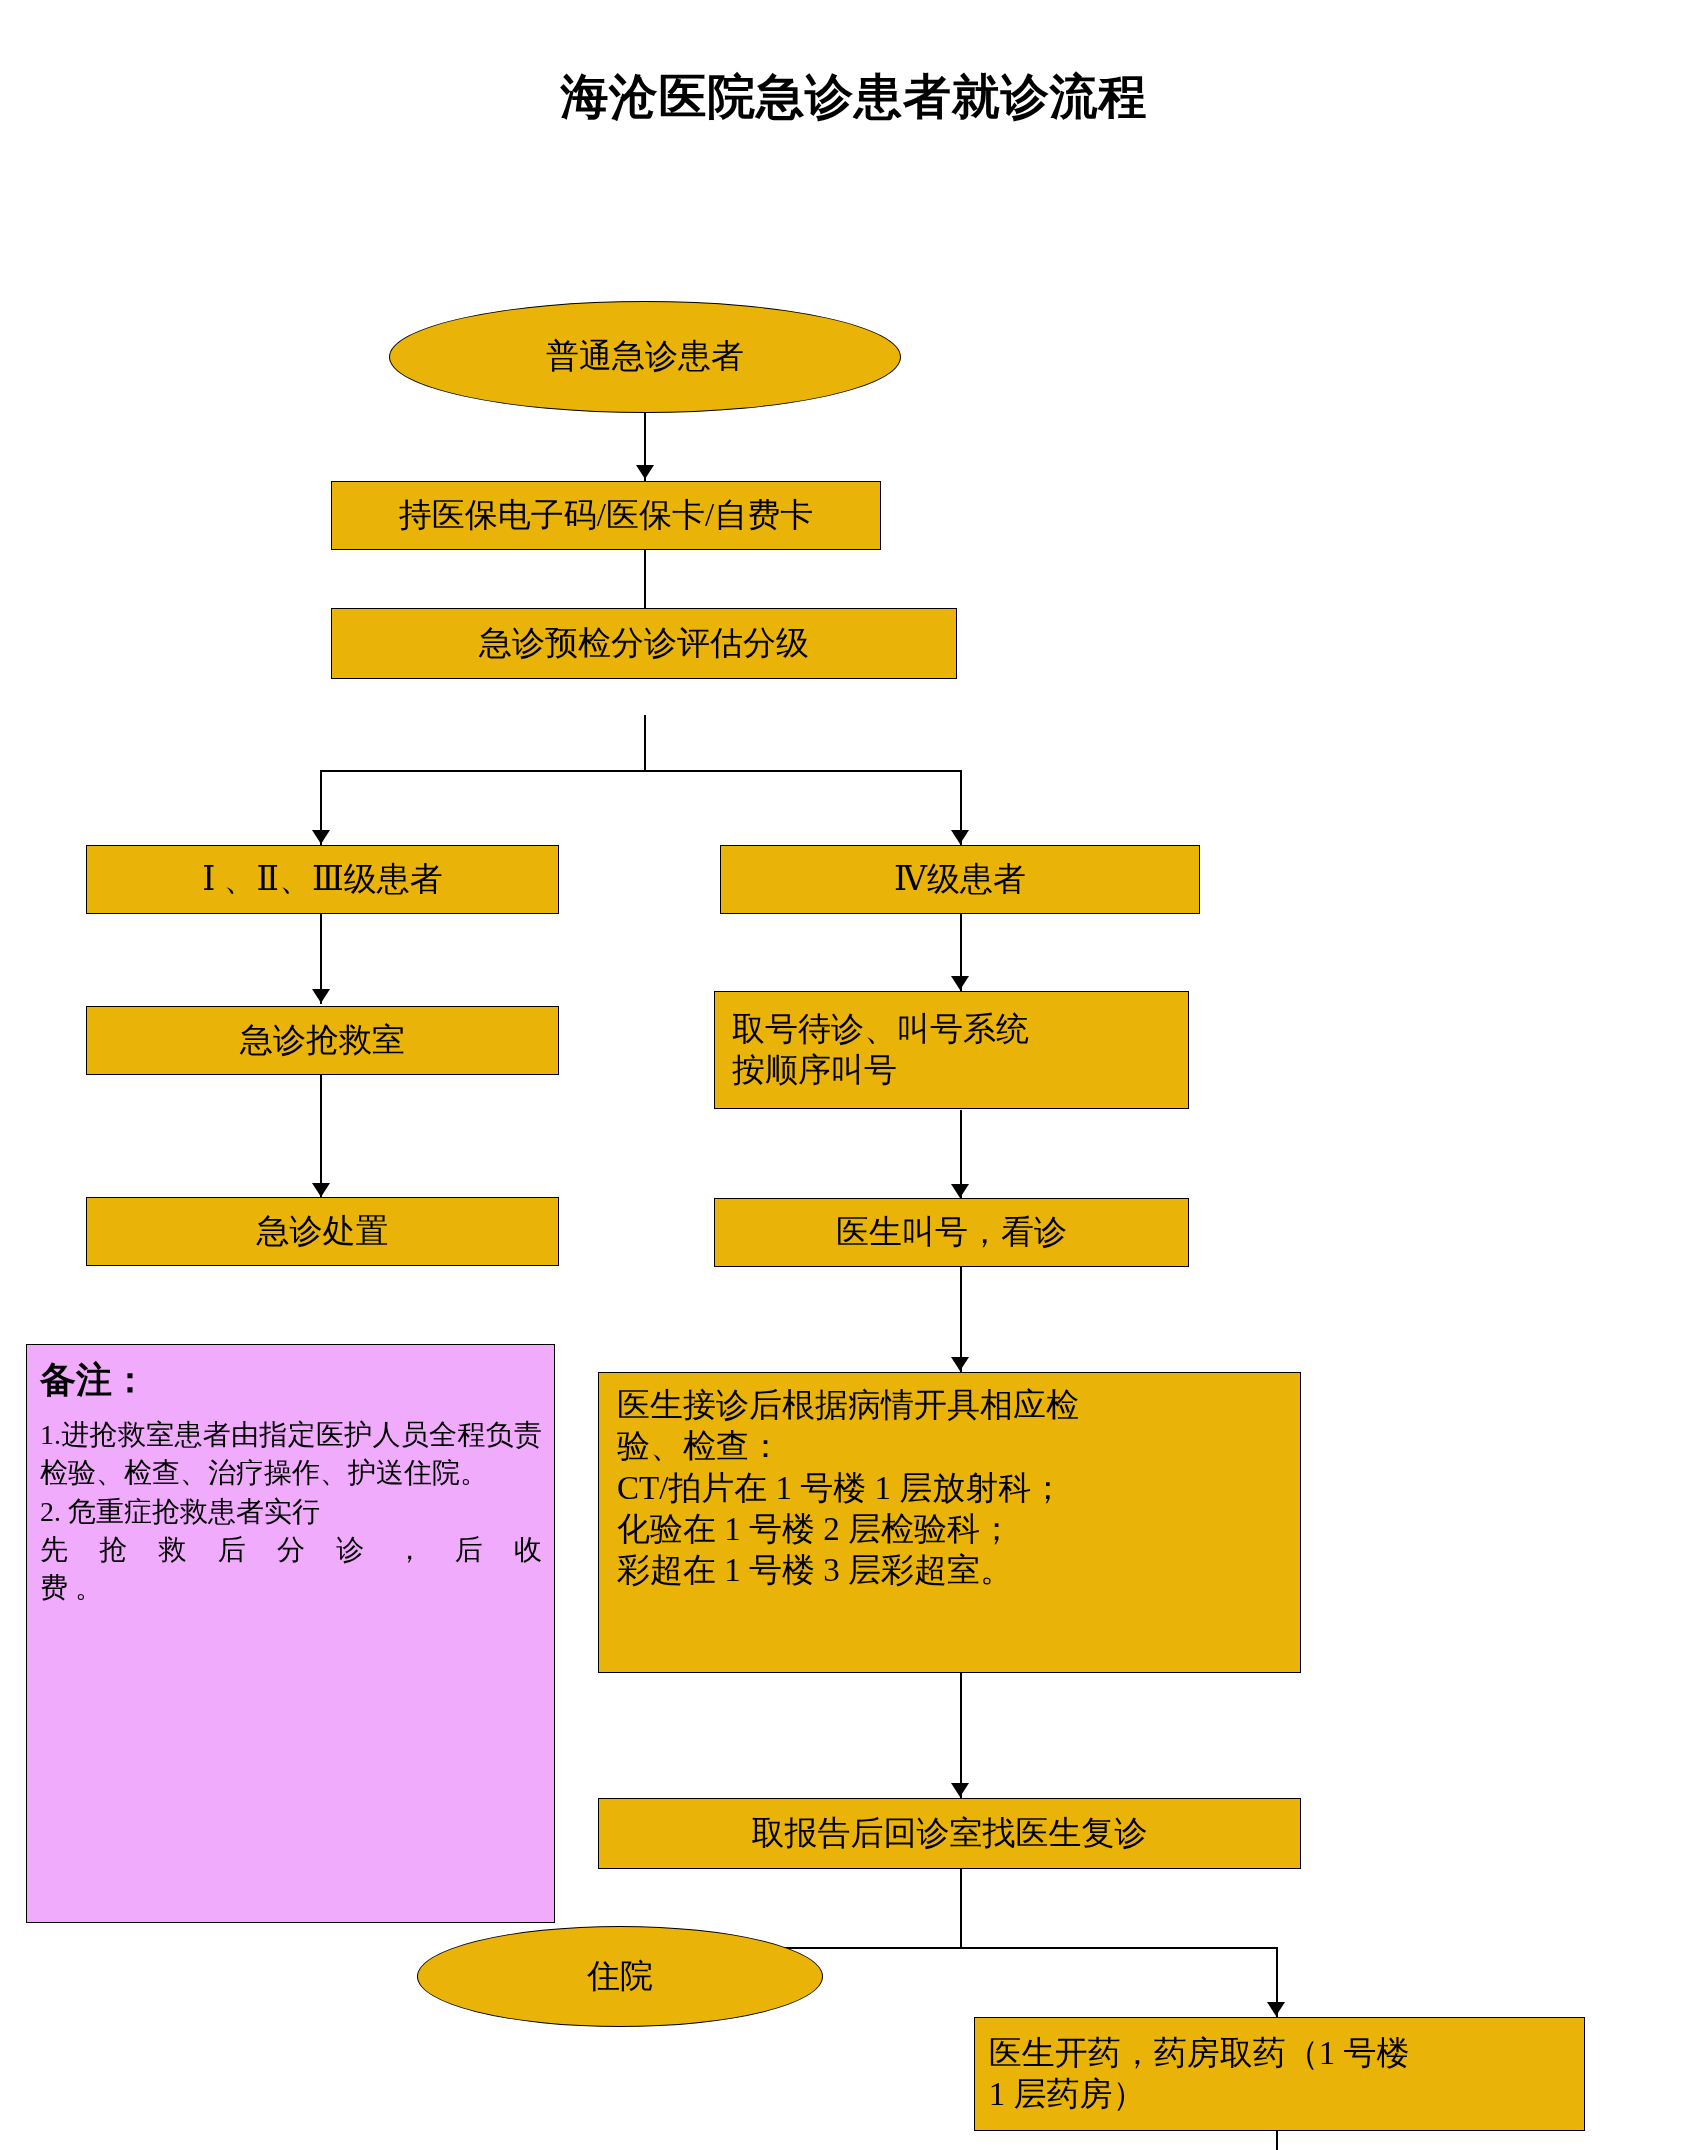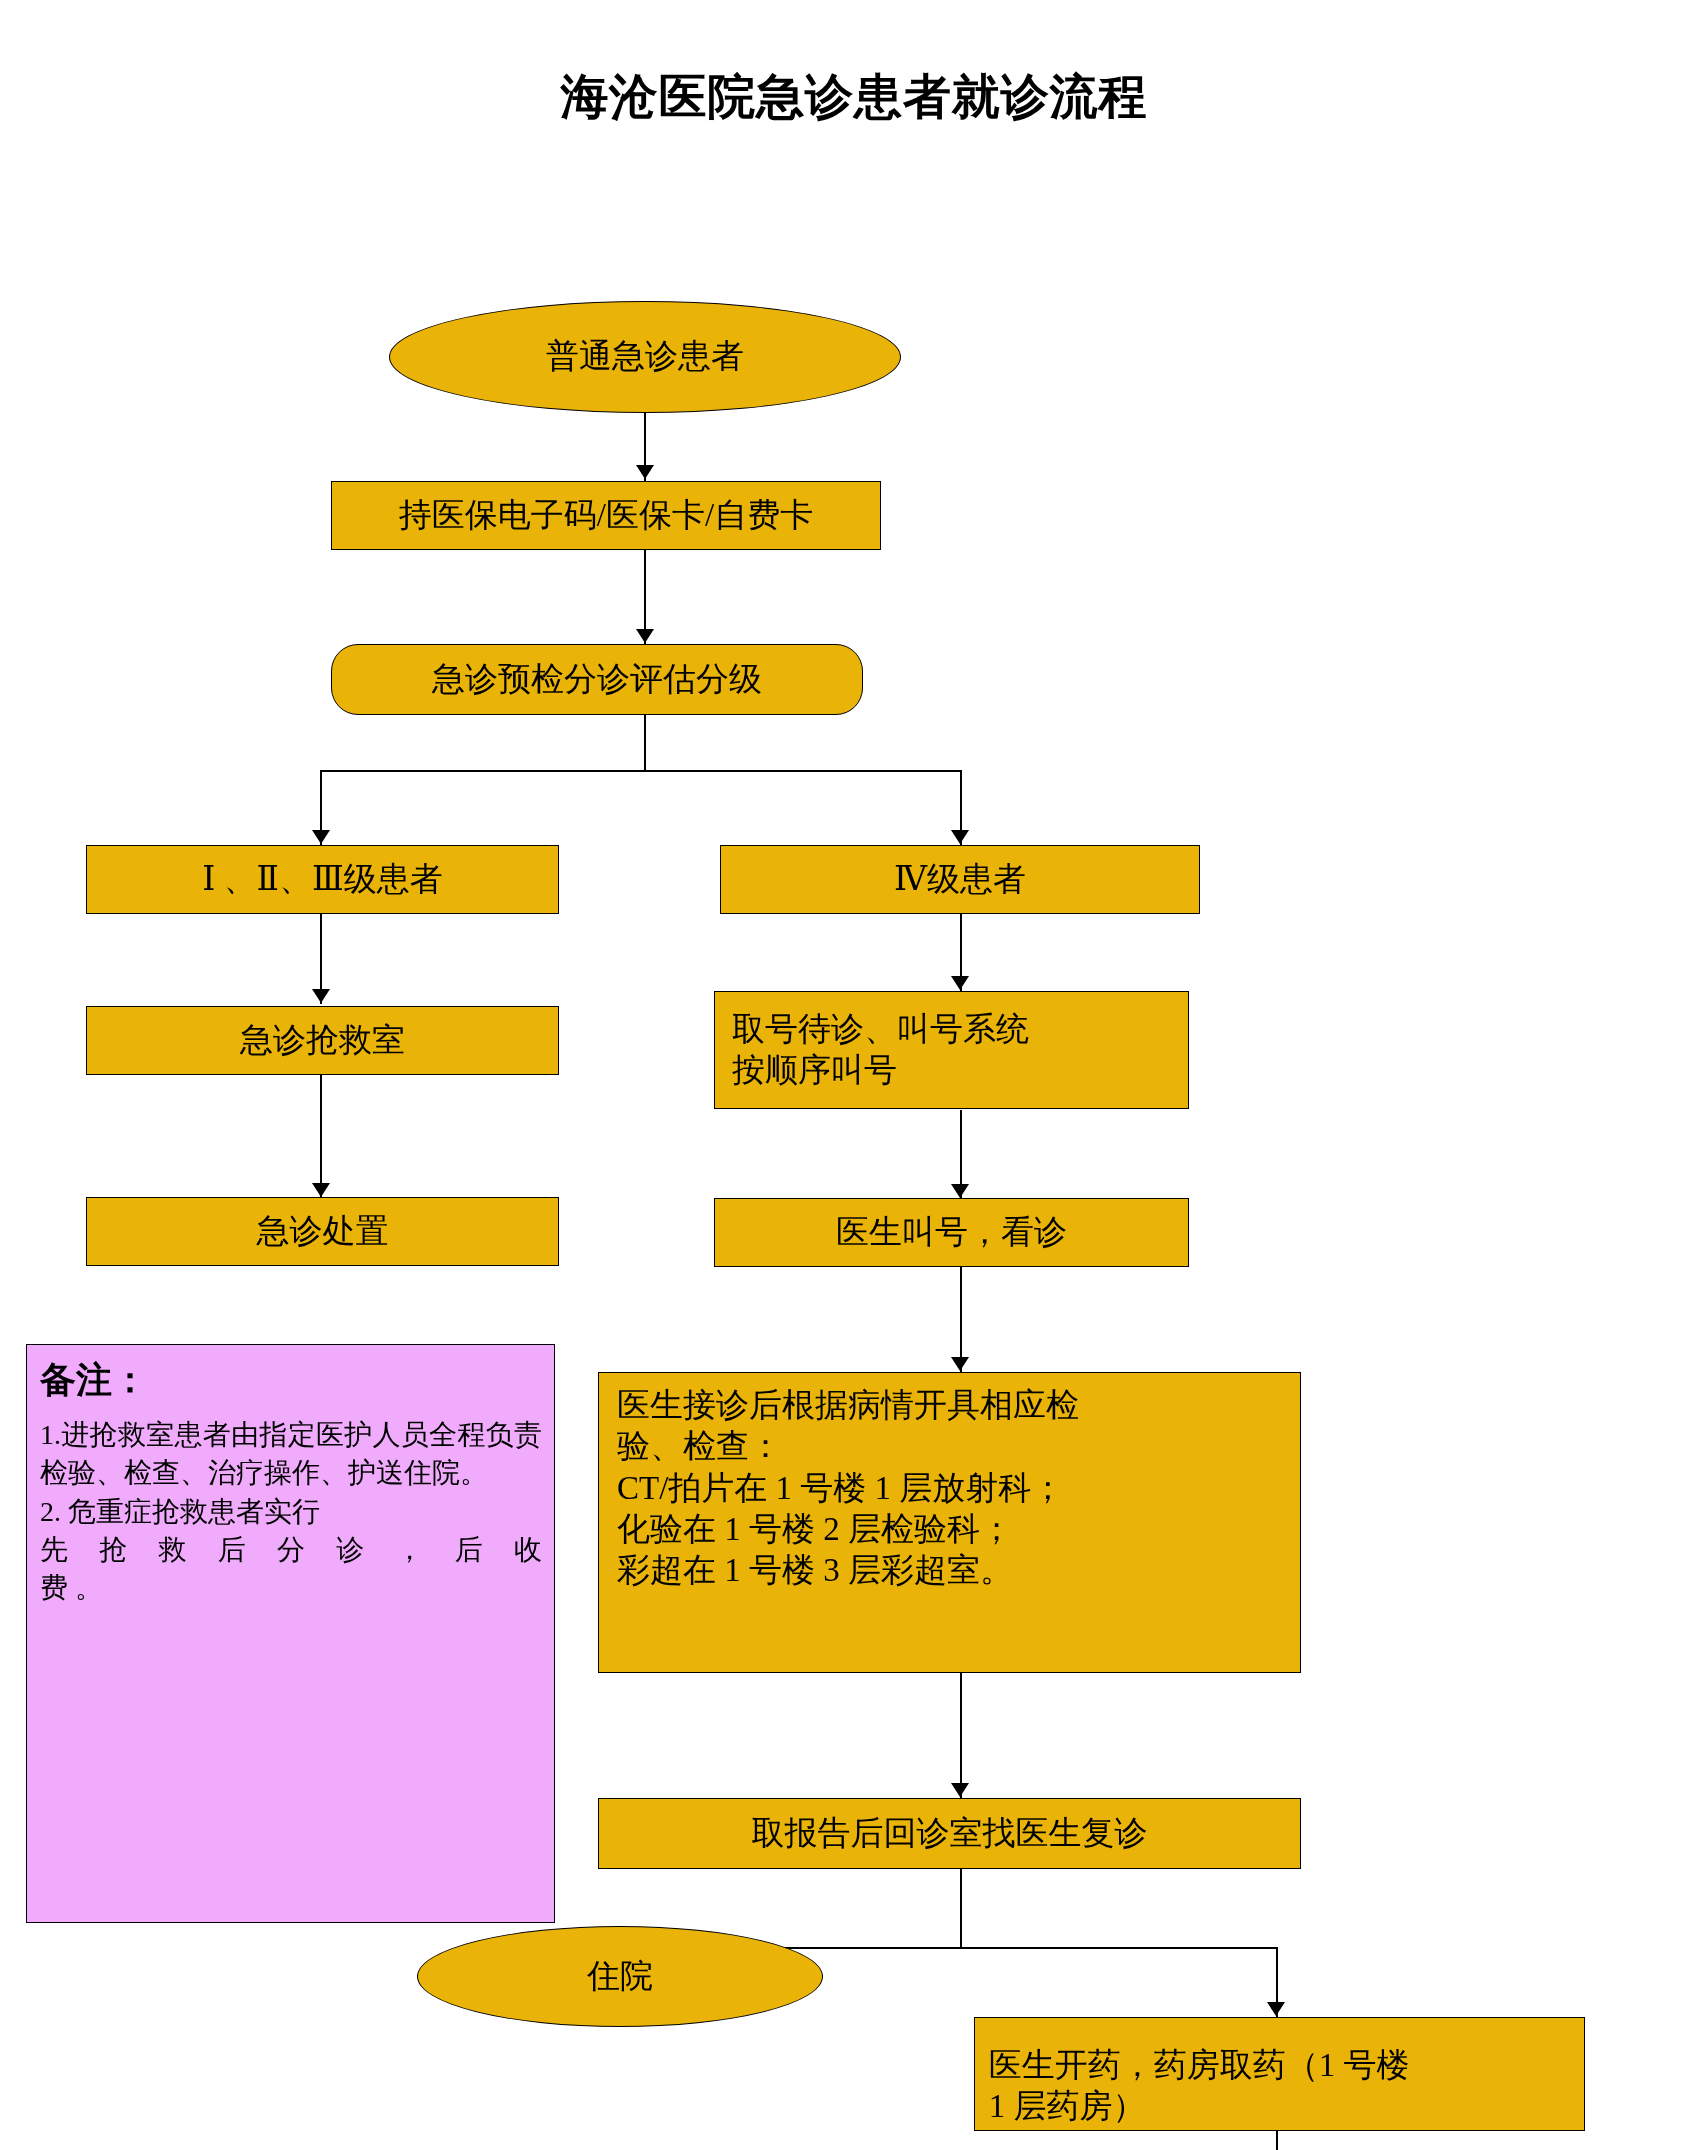--- a/index.html
+++ b/index.html
@@ -107,21 +107,21 @@
   <div class="ln vline" style="left:644px; top:413px; height:69px;"></div>
   <div class="arrow" style="left:636px; top:465px;"></div>
 
   <div class="node" style="left:331px; top:481px; width:550px; height:69px;">
     <span class="txt">持医保电子码/医保卡/自费卡</span>
   </div>
 
   <div class="ln vline" style="left:644px; top:550px; height:95px;"></div>
   <div class="arrow" style="left:636px; top:629px;"></div>
 
-  <div class="node" style="left:331px; top:644px; width:532px; height:71px;border-radius:27px;">
+  <div class="node" style="left:331px; top:608px; width:626px; height:71px;">
     <span class="txt">急诊预检分诊评估分级</span>
   </div>
 
   <div class="ln vline" style="left:644px; top:715px; height:56px;"></div>
   <div class="ln hline" style="left:320px; top:770px; width:641px;"></div>
   <div class="ln vline" style="left:320px; top:770px; height:77px;"></div>
   <div class="arrow" style="left:312px; top:830px;"></div>
   <div class="ln vline" style="left:960px; top:770px; height:77px;"></div>
   <div class="arrow" style="left:951px; top:830px;"></div>
 
@@ -184,21 +184,21 @@
   <div class="ln hline" style="left:609px; top:1947px; width:669px;"></div>
   <div class="ln vline" style="left:609px; top:1947px; height:71px;"></div>
   <div class="arrow" style="left:600px; top:2002px;"></div>
   <div class="ln vline" style="left:1276px; top:1947px; height:71px;"></div>
   <div class="arrow" style="left:1267px; top:2002px;"></div>
 
   <div class="node ellipse" style="left:417px; top:1926px; width:406px; height:101px;">
     <span class="txt">住院</span>
   </div>
 
-  <div class="node left" style="left:974px; top:2017px; width:611px; height:114px; padding-left:13.8px;align-items:flex-end;">
+  <div class="node left" style="left:974px; top:2017px; width:611px; height:114px; padding-left:13.8px;">
     <span class="txt">医生开药，药房取药（1 号楼
 1 层药房）</span>
   </div>
 
   <div class="ln vline" style="left:1276px; top:2131px; height:67px;"></div>
 
   <div class="note" style="left:26px; top:1344px; width:529px; height:579px;">
     <div class="note-title">备注：</div>
     <div class="note-body">1.进抢救室患者由指定医护人员全程负责检验、检查、治疗操作、护送住院。</div>
     <div class="note-body">2. 危重症抢救患者实行</div>

